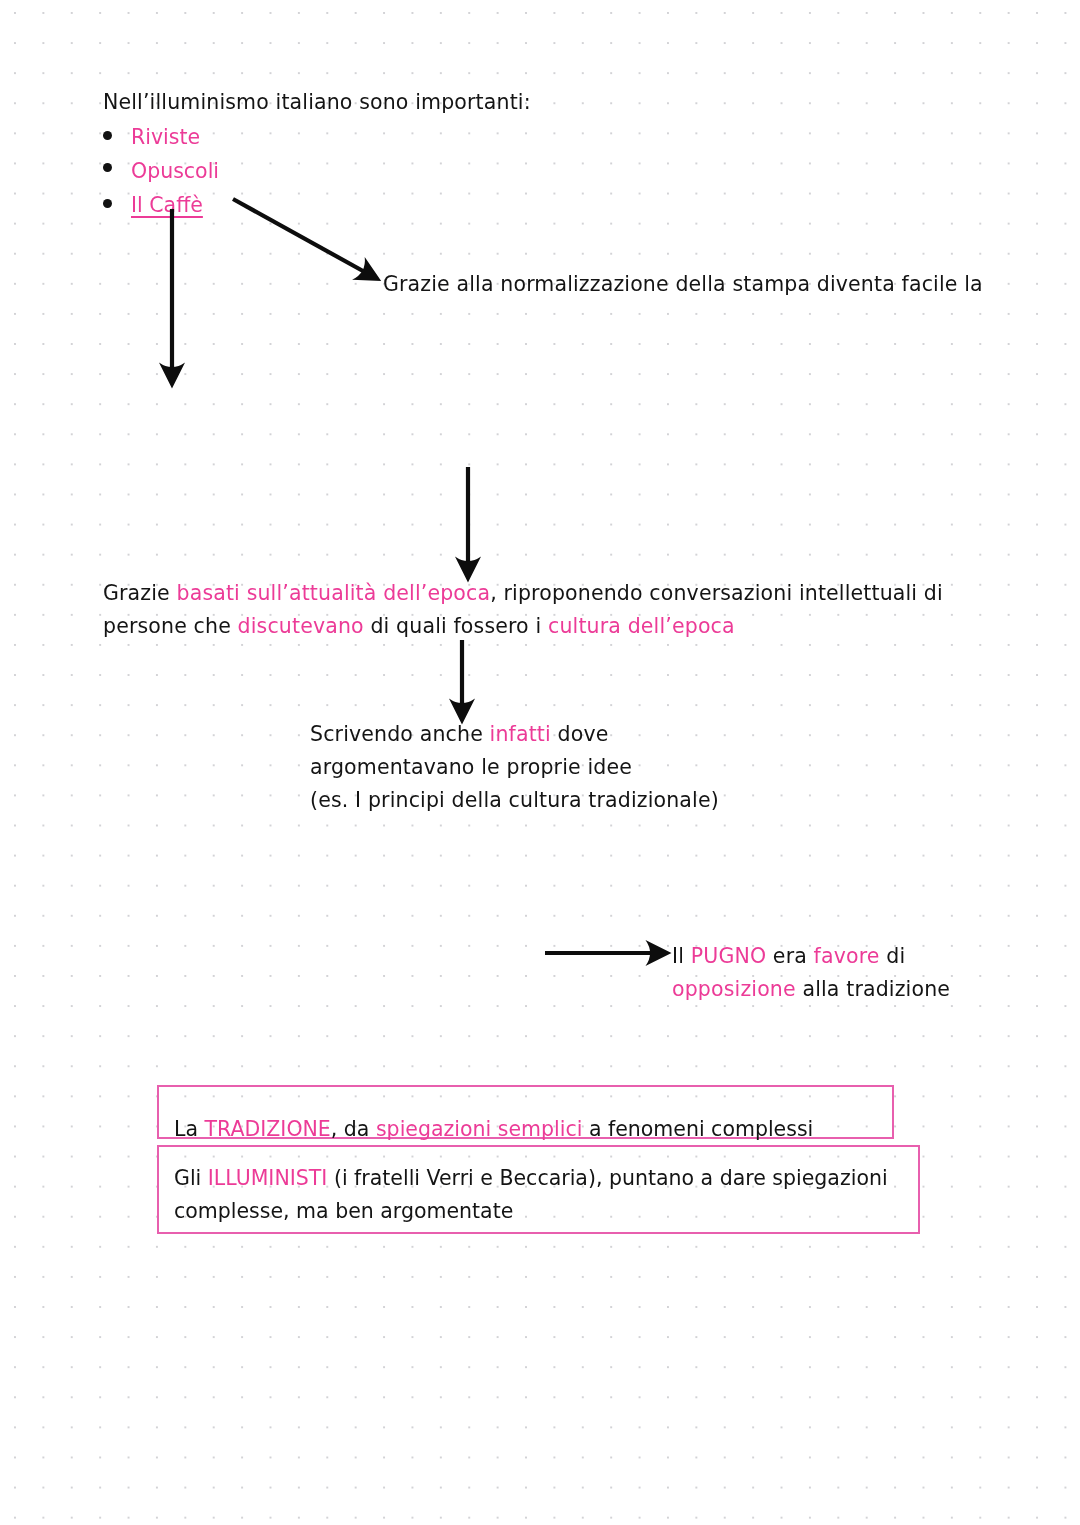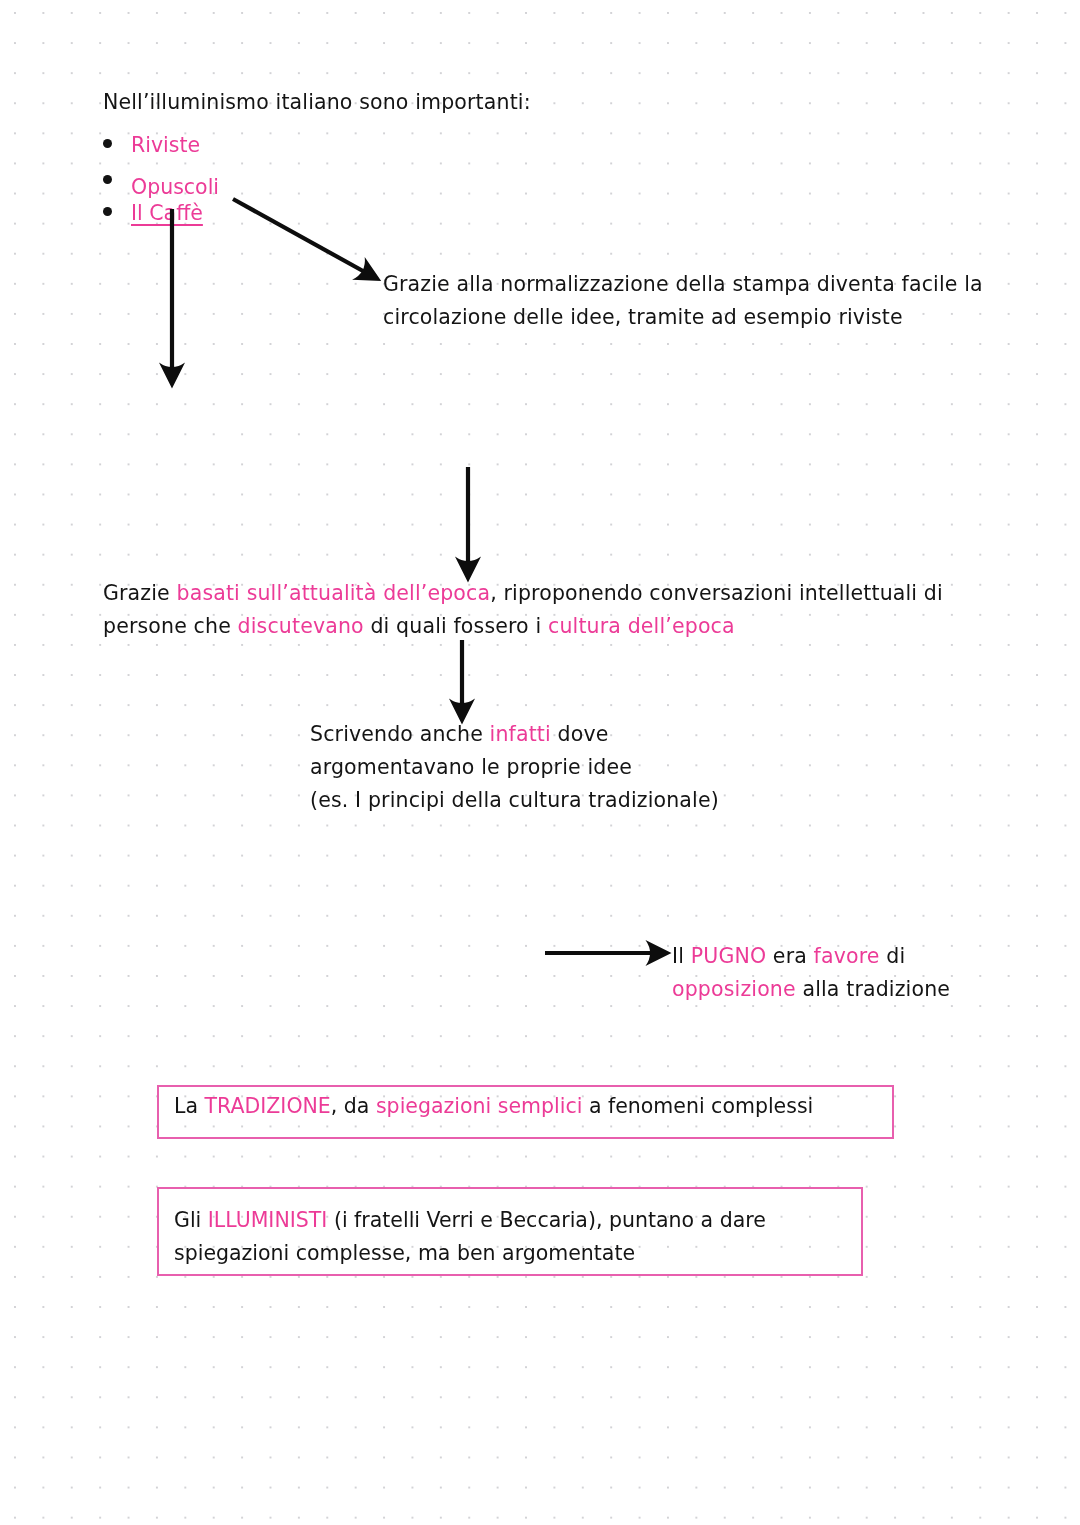--- a/index.html
+++ b/index.html
@@ -57,24 +57,23 @@
     border-radius: 50%;
     background: #121212;
     margin-right: 19px;
     transform: translateY(-4px);
     flex: 0 0 auto;
   }
   .bullet-label {
     font-size: 20.5px;
     line-height: 30px;
     font-family: "DejaVu Sans", sans-serif;
-    margin-top: 8px;
   }
   #bullet-0 { top: 122px; }
-  #bullet-1 { top: 164px; align-items: center; }
+  #bullet-1 { top: 156px; align-items: center; }
   #bullet-2 { top: 190px; }
 
   
   #grazie-block   { left: 383px; top: 268px; width: 640px; }
   #caffe-block    { left: 103px; top: 395px; width: 860px; }
   #erano-block    { left: 103px; top: 577px; width: 900px; }
   #scrivendo-block{ left: 310px; top: 718px; width: 460px; }
   #pietro-block   { left: 108px; top: 940px; width: 460px; }
   #pugno-block    { left: 672px; top: 940px; width: 330px; }
 
@@ -96,22 +95,22 @@
   .box .box-text {
     position: absolute;
     left: 15px;
     font-size: 20.5px;
     line-height: 33px;
     color: #141414;
     font-family: "DejaVu Sans", sans-serif;
     white-space: pre-wrap;
   }
   #box-tradizione { left: 157px; top: 1085px; width: 737px; height: 54px; }
-  #box-tradizione .box-text { top: 3px; }
-  #box-illuministi { left: 157px; top: 1187px; width: 706px; height: 89px; }
+  #box-tradizione .box-text { top: 26px; }
+  #box-illuministi { left: 157px; top: 1145px; width: 763px; height: 89px; }
   #box-illuministi .box-text { top: 15px; }
 </style>
 </head>
 <body>
 
 <div id="page">
 
   <div class="tx" id="intro-line">Nell’illuminismo italiano sono importanti:</div>
 
   <div class="bullet-row" id="bullet-0">
@@ -120,21 +119,21 @@
   </div>
   <div class="bullet-row" id="bullet-1">
     <span class="bullet-dot"></span>
     <span class="bullet-label pink">Opuscoli</span>
   </div>
   <div class="bullet-row" id="bullet-2">
     <span class="bullet-dot"></span>
     <span class="bullet-label pink-u">Il Caffè</span>
   </div>
 
-  <div class="tx" id="grazie-block"><span>Grazie alla normalizzazione della stampa diventa facile la</span><br><span>circolazione delle idee, tramite ad esempio riviste</span></div>
+  <div class="tx" id="grazie-block"><span>Grazie alla normalizzazione della stampa diventa facile la</span><br></div>
 
 
   <div class="tx" id="erano-block"><span>Grazie </span><span class="pink">basati sull’attualità dell’epoca</span><span>, riproponendo conversazioni intellettuali di persone che </span><span class="pink">discutevano</span><span> di quali fossero i </span><span class="pink">cultura dell’epoca</span></div>
 
   <div class="tx" id="scrivendo-block"><span>Scrivendo anche </span><span class="pink">infatti</span><span> dove</span><br><span>argomentavano le proprie idee</span><br><span>(es. I principi della cultura tradizionale)</span></div>
 
 
   <div class="tx" id="pugno-block"><span>Il </span><span class="pink">PUGNO</span><span> era </span><span class="pink">favore</span><span> di </span><span class="pink">opposizione</span><span> alla tradizione</span></div>
 
   <div class="box" id="box-tradizione">

